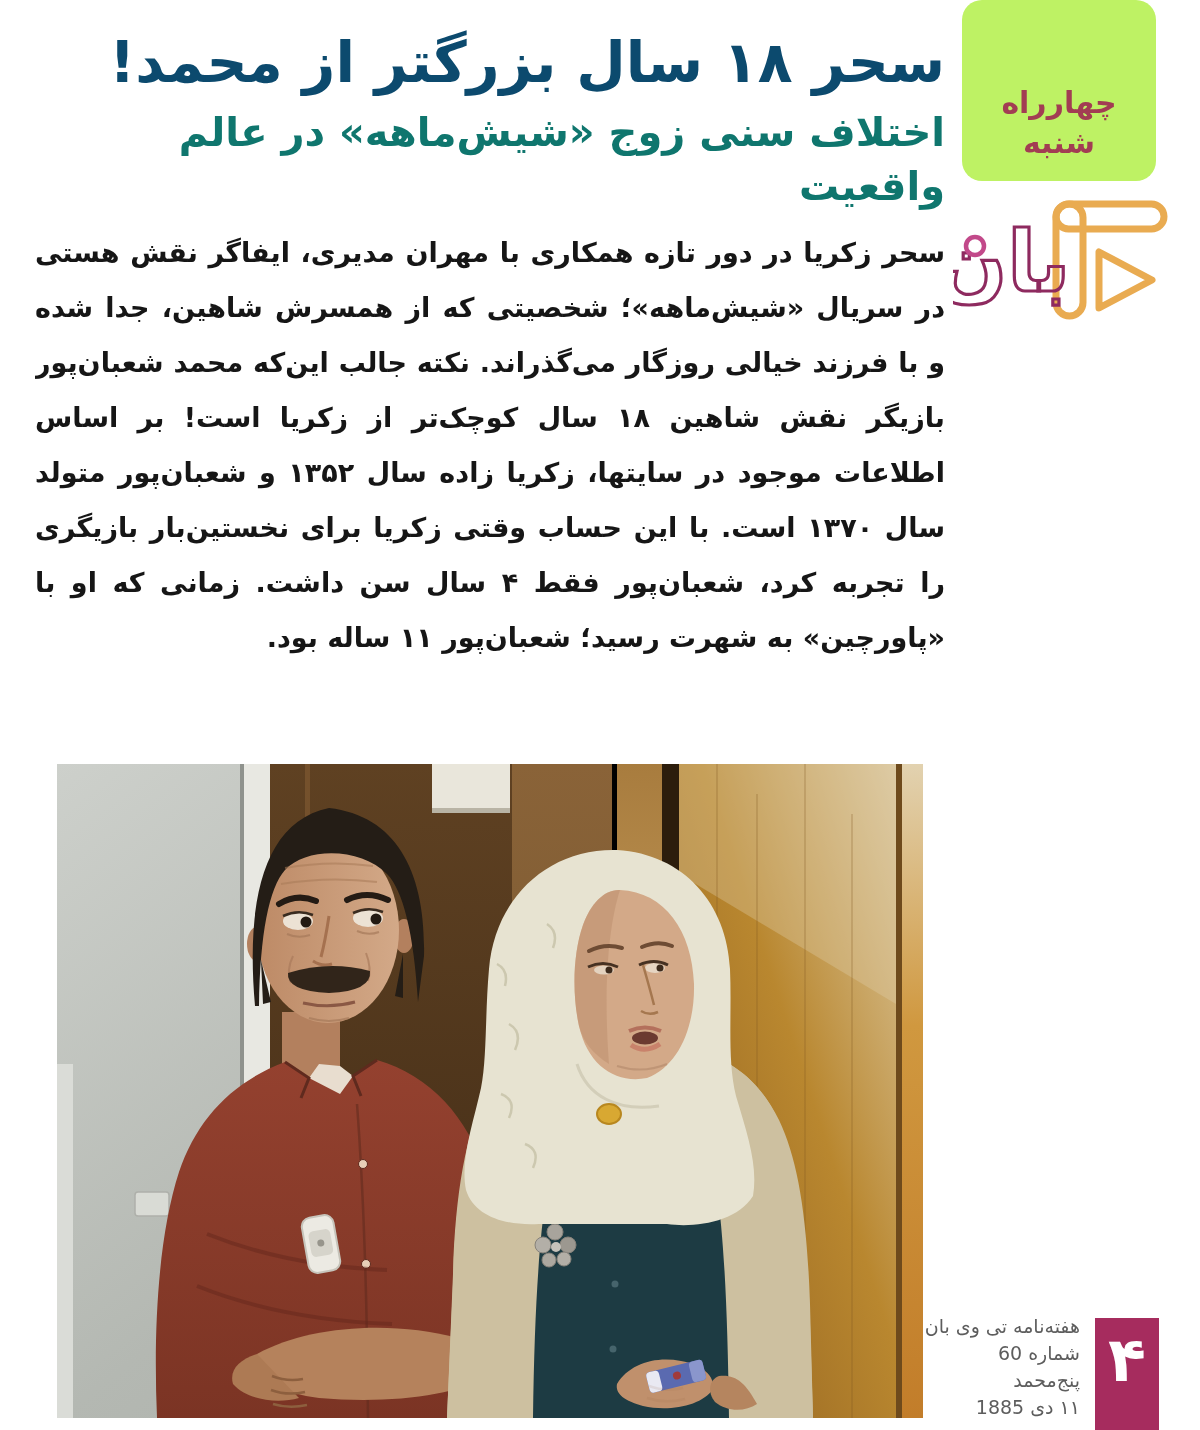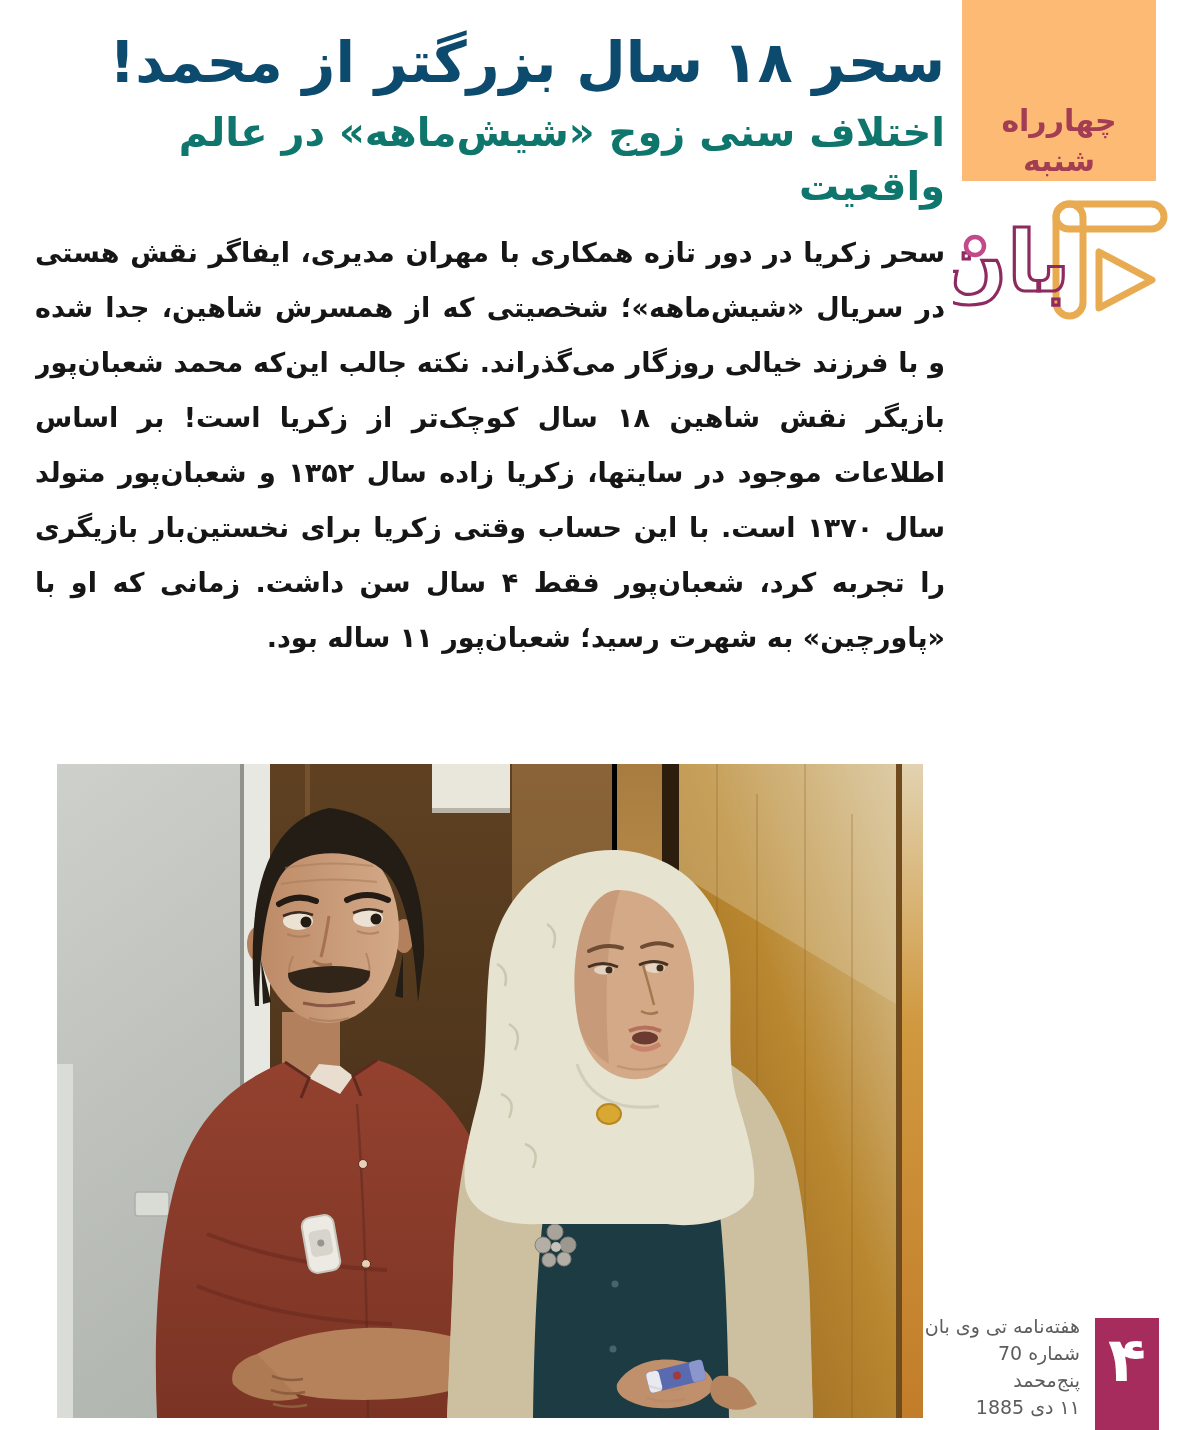--- a/index.html
+++ b/index.html
@@ -43,26 +43,28 @@
     text-align:justify;
     text-align-last:right;
     max-height:558px;
     overflow:hidden;
   }
   
   .section-badge{
     position:absolute;
     left:962px; top:0;
     width:194px; height:181px;
-    background:#fdba74;
+    background:#bef264;
     display:flex;
     flex-direction:column;
     justify-content:flex-end;
     align-items:center;
+    padding-bottom:18px;
     box-sizing:border-box;
+    border-radius:20px;
   }
   .section-badge span{
     font-size:30px;
     font-weight:bold;
     color:#a23d53;
     line-height:40px;
     direction:rtl;
   }
   
   .tvban-logo{
@@ -276,20 +278,20 @@
       <rect x="590" y="602" width="13" height="21" rx="4" fill="#e9e9f2"></rect>
       <rect x="634" y="602" width="14" height="21" rx="4" fill="#8a96cc"></rect>
       <circle cx="620" cy="612" r="4" fill="#a13a3a"></circle>
     </g>
     <path d="M592,622 Q608,628 626,624 M590,634 Q608,640 628,635" stroke="#96684428" stroke-width="2.5" fill="none" opacity="0.8"></path>
   </g>
 </svg>
 
 <div class="footer-info">
   <div>هفته‌نامه تی وی بان</div>
-  <div>شماره 70</div>
+  <div>شماره 60</div>
   <div>پنج‌محمد</div>
   <div>۱۱ دی 1885</div>
 </div>
 
 <div class="pagenum-badge">
   <span>۴</span>
 </div>
 
 </body></html>

